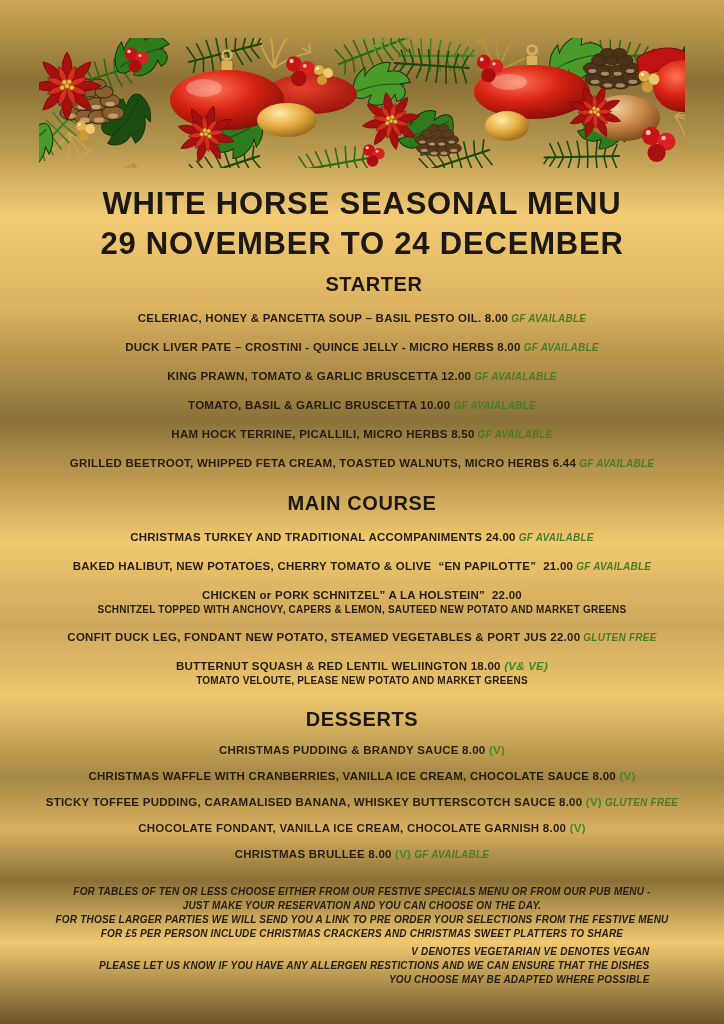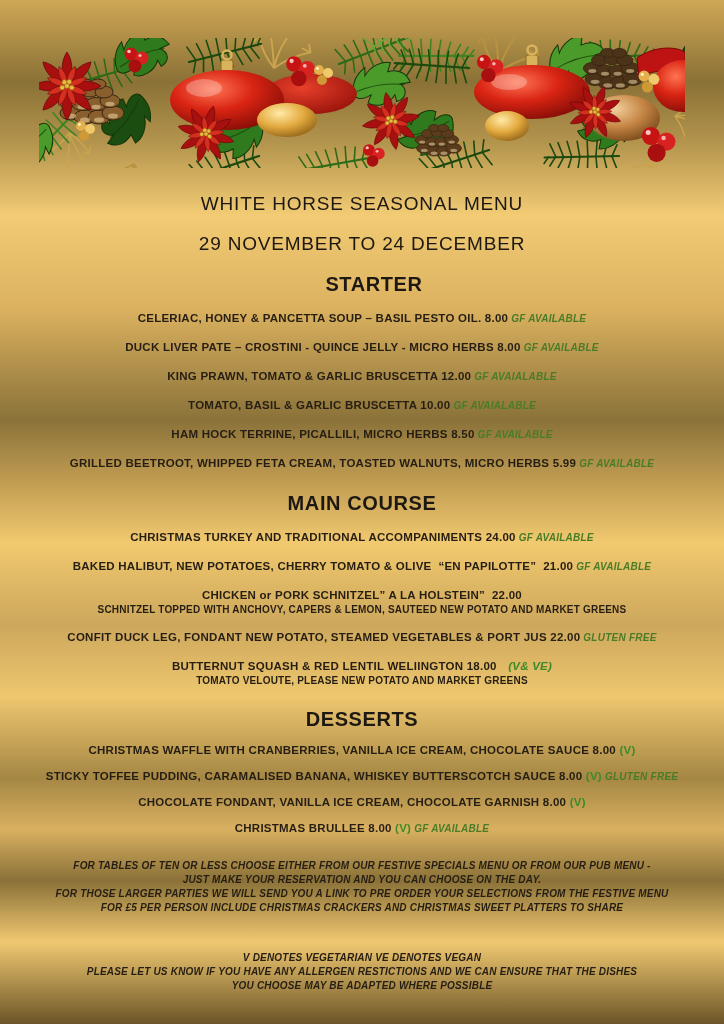--- a/index.html
+++ b/index.html
@@ -9,35 +9,35 @@
     overflow:hidden;
     background: linear-gradient(180deg,
       #cfa755 0%, #8a7136 8%, #b4954e 14%, #f2cb74 21%, #dcb260 30%,
       #8a7239 41%, #c09c52 47%, #f1c96f 53%, #cda75c 61%, #eec76f 68%,
       #a58744 76%, #d9b061 81%, #8a7138 86%, #f0c870 92%, #6b5528 100%);
   }
   .page { width:724px; height:1024px; text-align:center; position:relative; }
   .garland { width:646px; height:130px; margin:38px auto 0; }
   .garland svg { display:block; width:100%; height:100%; }
   .header { margin-top:16px; }
-  .title { font-size:19px; font-weight:400; line-height:40px; letter-spacing:0.8px; color:var(--heading-dark,#1d1812); }
+  .title { font-size:31px; font-weight:700; line-height:40px; letter-spacing:0.8px; color:var(--heading-dark,#1d1812); }
   .section-heading { font-size:20px; font-weight:700; letter-spacing:0.6px; margin-top:22px; color:var(--heading-dark,#1d1812); }
   .menu-section:first-of-type .section-heading { margin-top:9px;margin-left:24px; }
   .menu-item { margin-top:16px; }
   .menu-section:nth-of-type(3) .menu-item { margin-top:13px; }
   .item-line { font-size:11.5px; font-weight:700; letter-spacing:0.25px; line-height:13px; white-space:pre-wrap; }
   .item-main { color:var(--text-dark,#261e13); }
   .item-vtag { color:var(--v-green,#3f8a28); }
-  .item-vtag.italic { font-style:italic;padding-left:8px; }
+  .item-vtag.italic { font-style:italic; }
   .item-tag { color:var(--tag-green,#4a7c28); font-style:italic; font-size:10px; font-weight:700; }
   .item-sub { font-size:10px; font-weight:700; letter-spacing:0.2px; margin-top:3px; line-height:10px; color:var(--text-dark,#261e13); }
   .notes { margin-top:24px; }
   .note-line { font-size:10px; font-style:italic; font-weight:600; line-height:14px; letter-spacing:0.2px; color:var(--text-dark,#261e13); }
   .note-line.bold { font-weight:800; }
-  .allergen { margin-top:36px; max-width:575px; margin-left:auto; margin-right:auto; }
+  .allergen { margin-top:4px; max-width:575px; margin-left:auto; margin-right:auto;text-align:right; }
 </style>
 </head>
 <body>
 
 <div class="page">
 
   <div class="garland">
     <svg viewBox="0 0 646 130" aria-hidden="true">
       <defs>
         <radialGradient id="redG" cx="0.38" cy="0.32" r="0.78">
@@ -226,21 +226,21 @@
         <div class="menu-item">
           <p class="item-line"><span class="item-main">KING PRAWN, TOMATO &amp; GARLIC BRUSCETTA 12.00</span><span class="item-tag"> GF AVAIALABLE</span></p>
         </div>
         <div class="menu-item">
           <p class="item-line"><span class="item-main">TOMATO, BASIL &amp; GARLIC BRUSCETTA 10.00</span><span class="item-tag"> GF AVAIALABLE</span></p>
         </div>
         <div class="menu-item">
           <p class="item-line"><span class="item-main">HAM HOCK TERRINE, PICALLILI, MICRO HERBS 8.50</span><span class="item-tag"> GF AVAILABLE</span></p>
         </div>
         <div class="menu-item">
-          <p class="item-line"><span class="item-main">GRILLED BEETROOT, WHIPPED FETA CREAM, TOASTED WALNUTS, MICRO HERBS 5.99</span><span class="item-tag"> GF AVAILABLE</span></p>
+          <p class="item-line"><span class="item-main">GRILLED BEETROOT, WHIPPED FETA CREAM, TOASTED WALNUTS, MICRO HERBS 6.44</span><span class="item-tag"> GF AVAILABLE</span></p>
         </div>
       </section>
       <section class="menu-section">
         <h2 class="section-heading">MAIN COURSE</h2>
         <div class="menu-item">
           <p class="item-line"><span class="item-main">CHRISTMAS TURKEY AND TRADITIONAL ACCOMPANIMENTS 24.00</span><span class="item-tag"> GF AVAILABLE</span></p>
         </div>
         <div class="menu-item">
           <p class="item-line"><span class="item-main">BAKED HALIBUT, NEW POTATOES, CHERRY TOMATO &amp; OLIVE  “EN PAPILOTTE”  21.00</span><span class="item-tag"> GF AVAILABLE</span></p>
         </div>
@@ -251,20 +251,23 @@
         <div class="menu-item">
           <p class="item-line"><span class="item-main">CONFIT DUCK LEG, FONDANT NEW POTATO, STEAMED VEGETABLES &amp; PORT JUS 22.00</span><span class="item-tag"> GLUTEN FREE</span></p>
         </div>
         <div class="menu-item">
           <p class="item-line"><span class="item-main">BUTTERNUT SQUASH &amp; RED LENTIL WELIINGTON 18.00</span><span class="item-vtag italic"> (V&amp; VE)</span></p>
           <p class="item-sub">TOMATO VELOUTE, PLEASE NEW POTATO AND MARKET GREENS</p>
         </div>
       </section>
       <section class="menu-section">
         <h2 class="section-heading">DESSERTS</h2>
+        <div class="menu-item">
+          <p class="item-line"><span class="item-main">CHRISTMAS PUDDING &amp; BRANDY SAUCE 8.00</span><span class="item-vtag"> (V)</span></p>
+        </div>
         <div class="menu-item">
           <p class="item-line"><span class="item-main">CHRISTMAS WAFFLE WITH CRANBERRIES, VANILLA ICE CREAM, CHOCOLATE SAUCE 8.00</span><span class="item-vtag"> (V)</span></p>
         </div>
         <div class="menu-item">
           <p class="item-line"><span class="item-main">STICKY TOFFEE PUDDING, CARAMALISED BANANA, WHISKEY BUTTERSCOTCH SAUCE 8.00</span><span class="item-vtag"> (V)</span><span class="item-tag"> GLUTEN FREE</span></p>
         </div>
         <div class="menu-item">
           <p class="item-line"><span class="item-main">CHOCOLATE FONDANT, VANILLA ICE CREAM, CHOCOLATE GARNISH 8.00</span><span class="item-vtag"> (V)</span></p>
         </div>
         <div class="menu-item">

